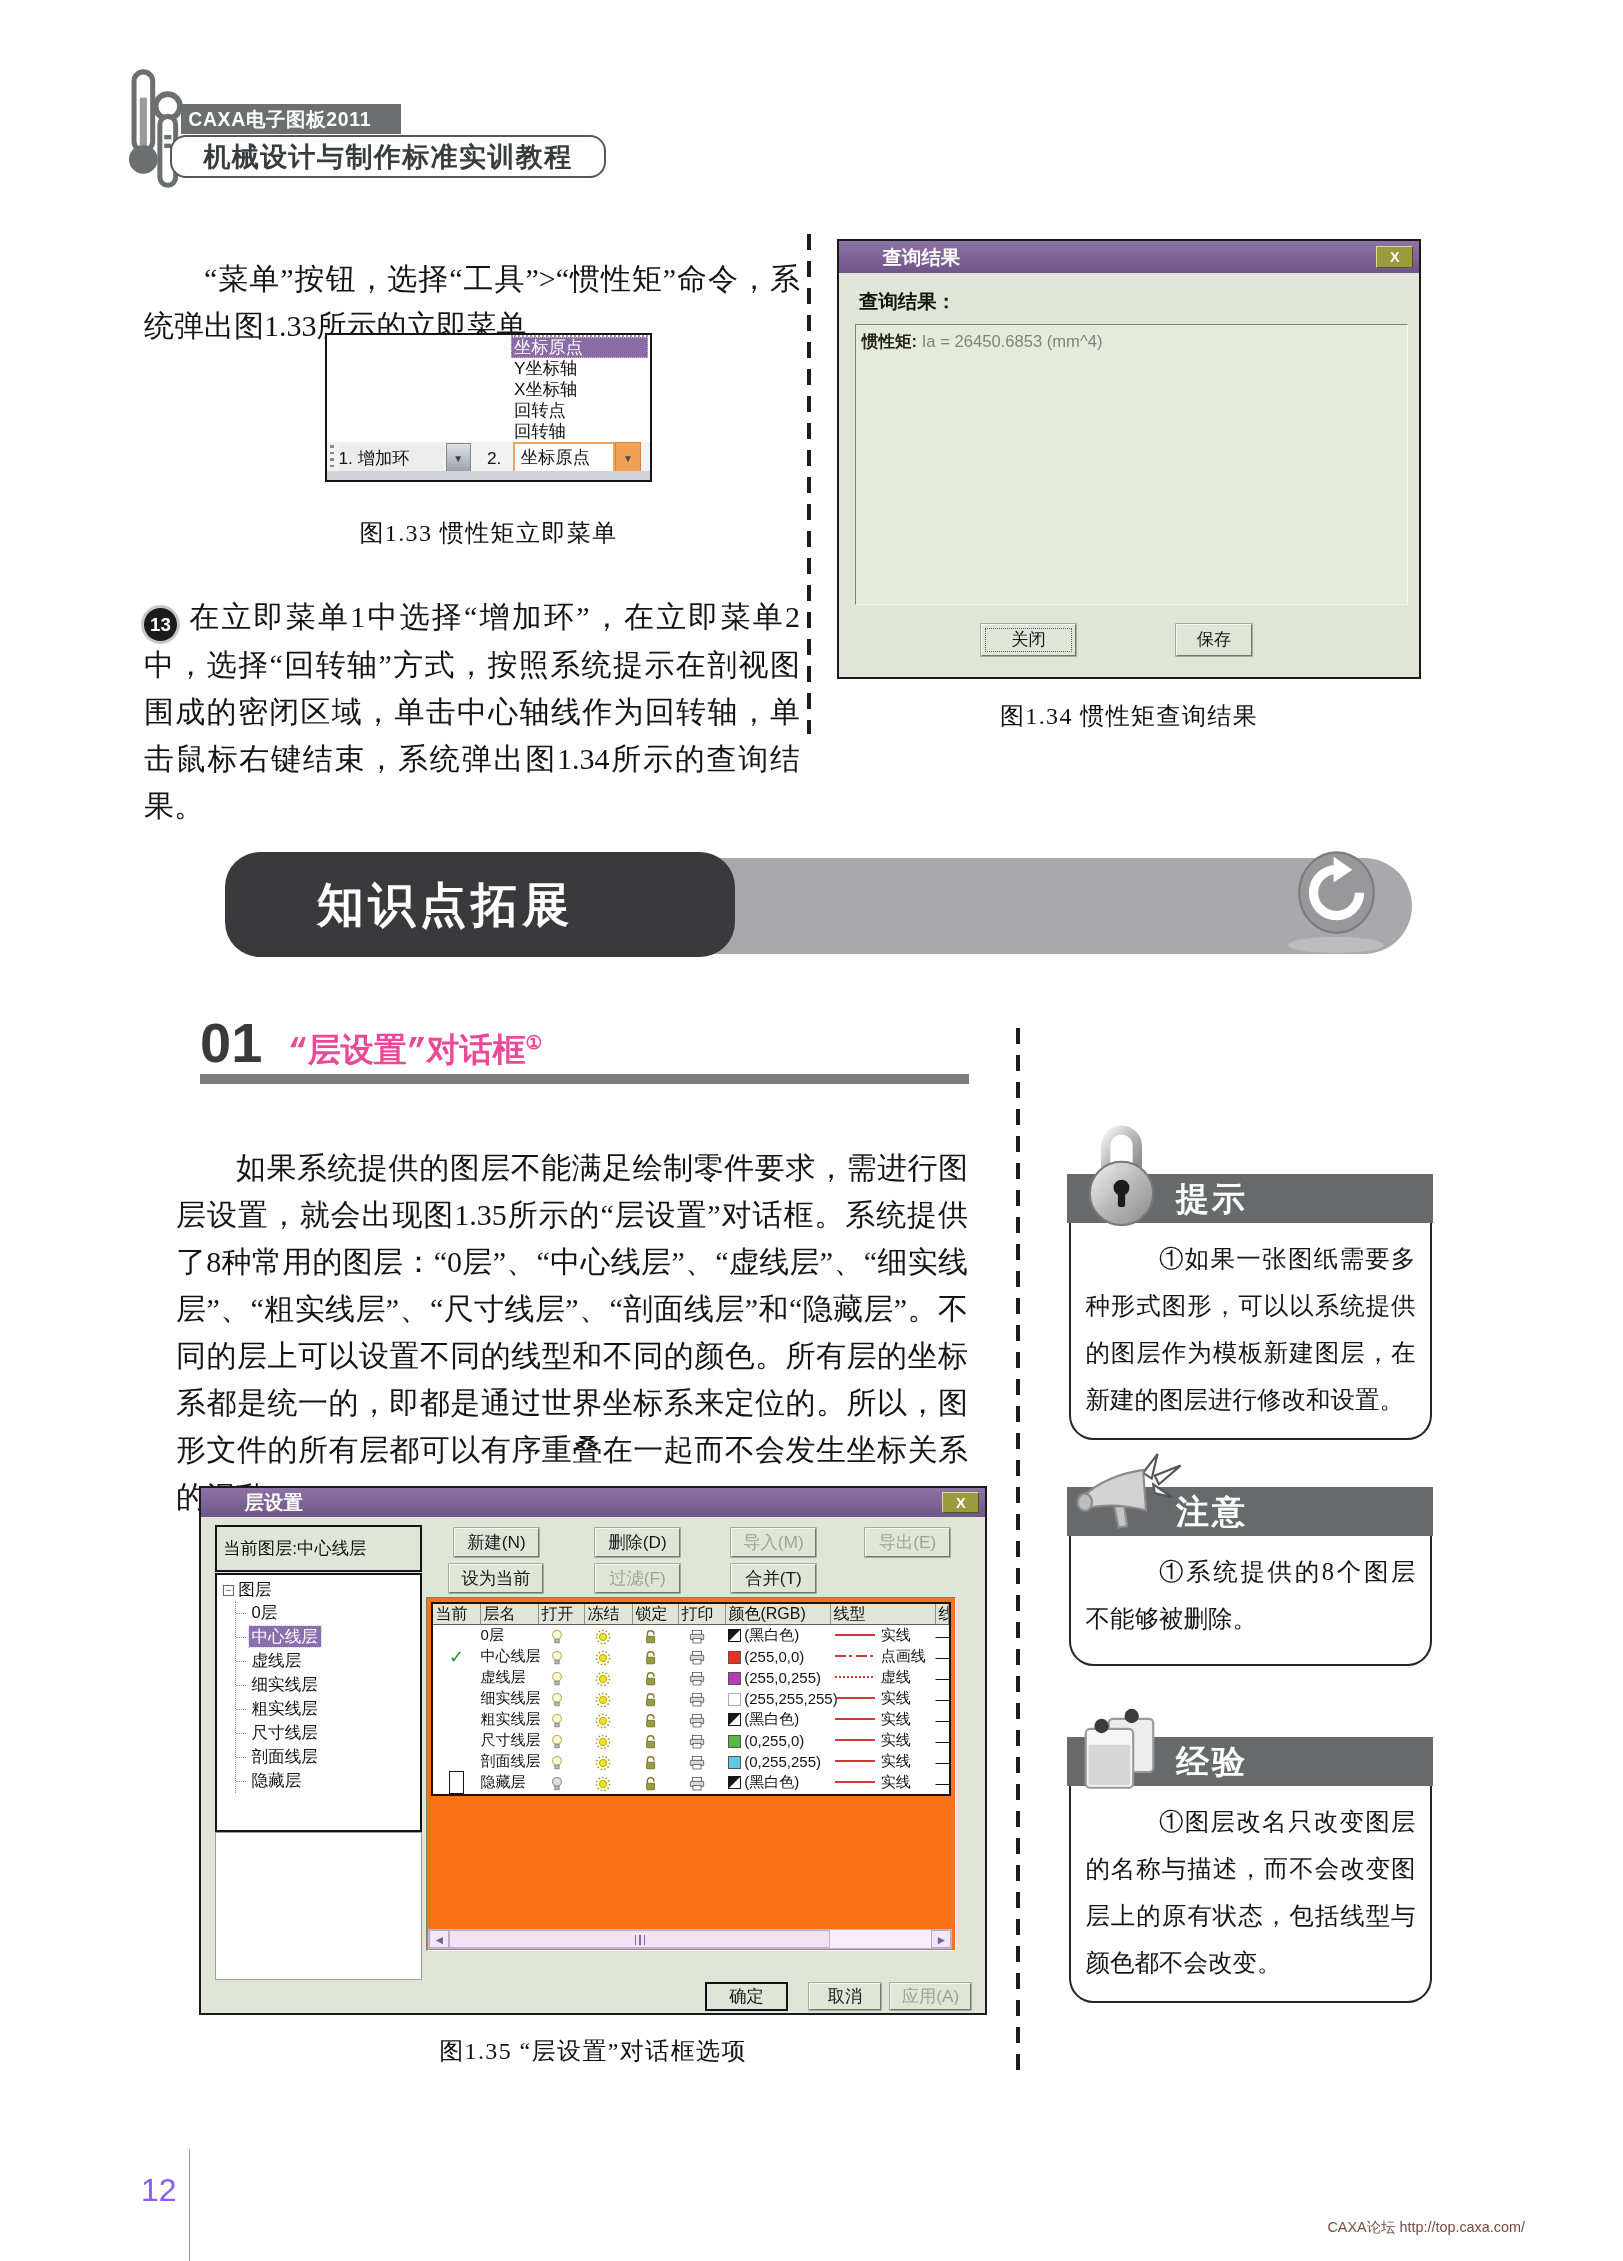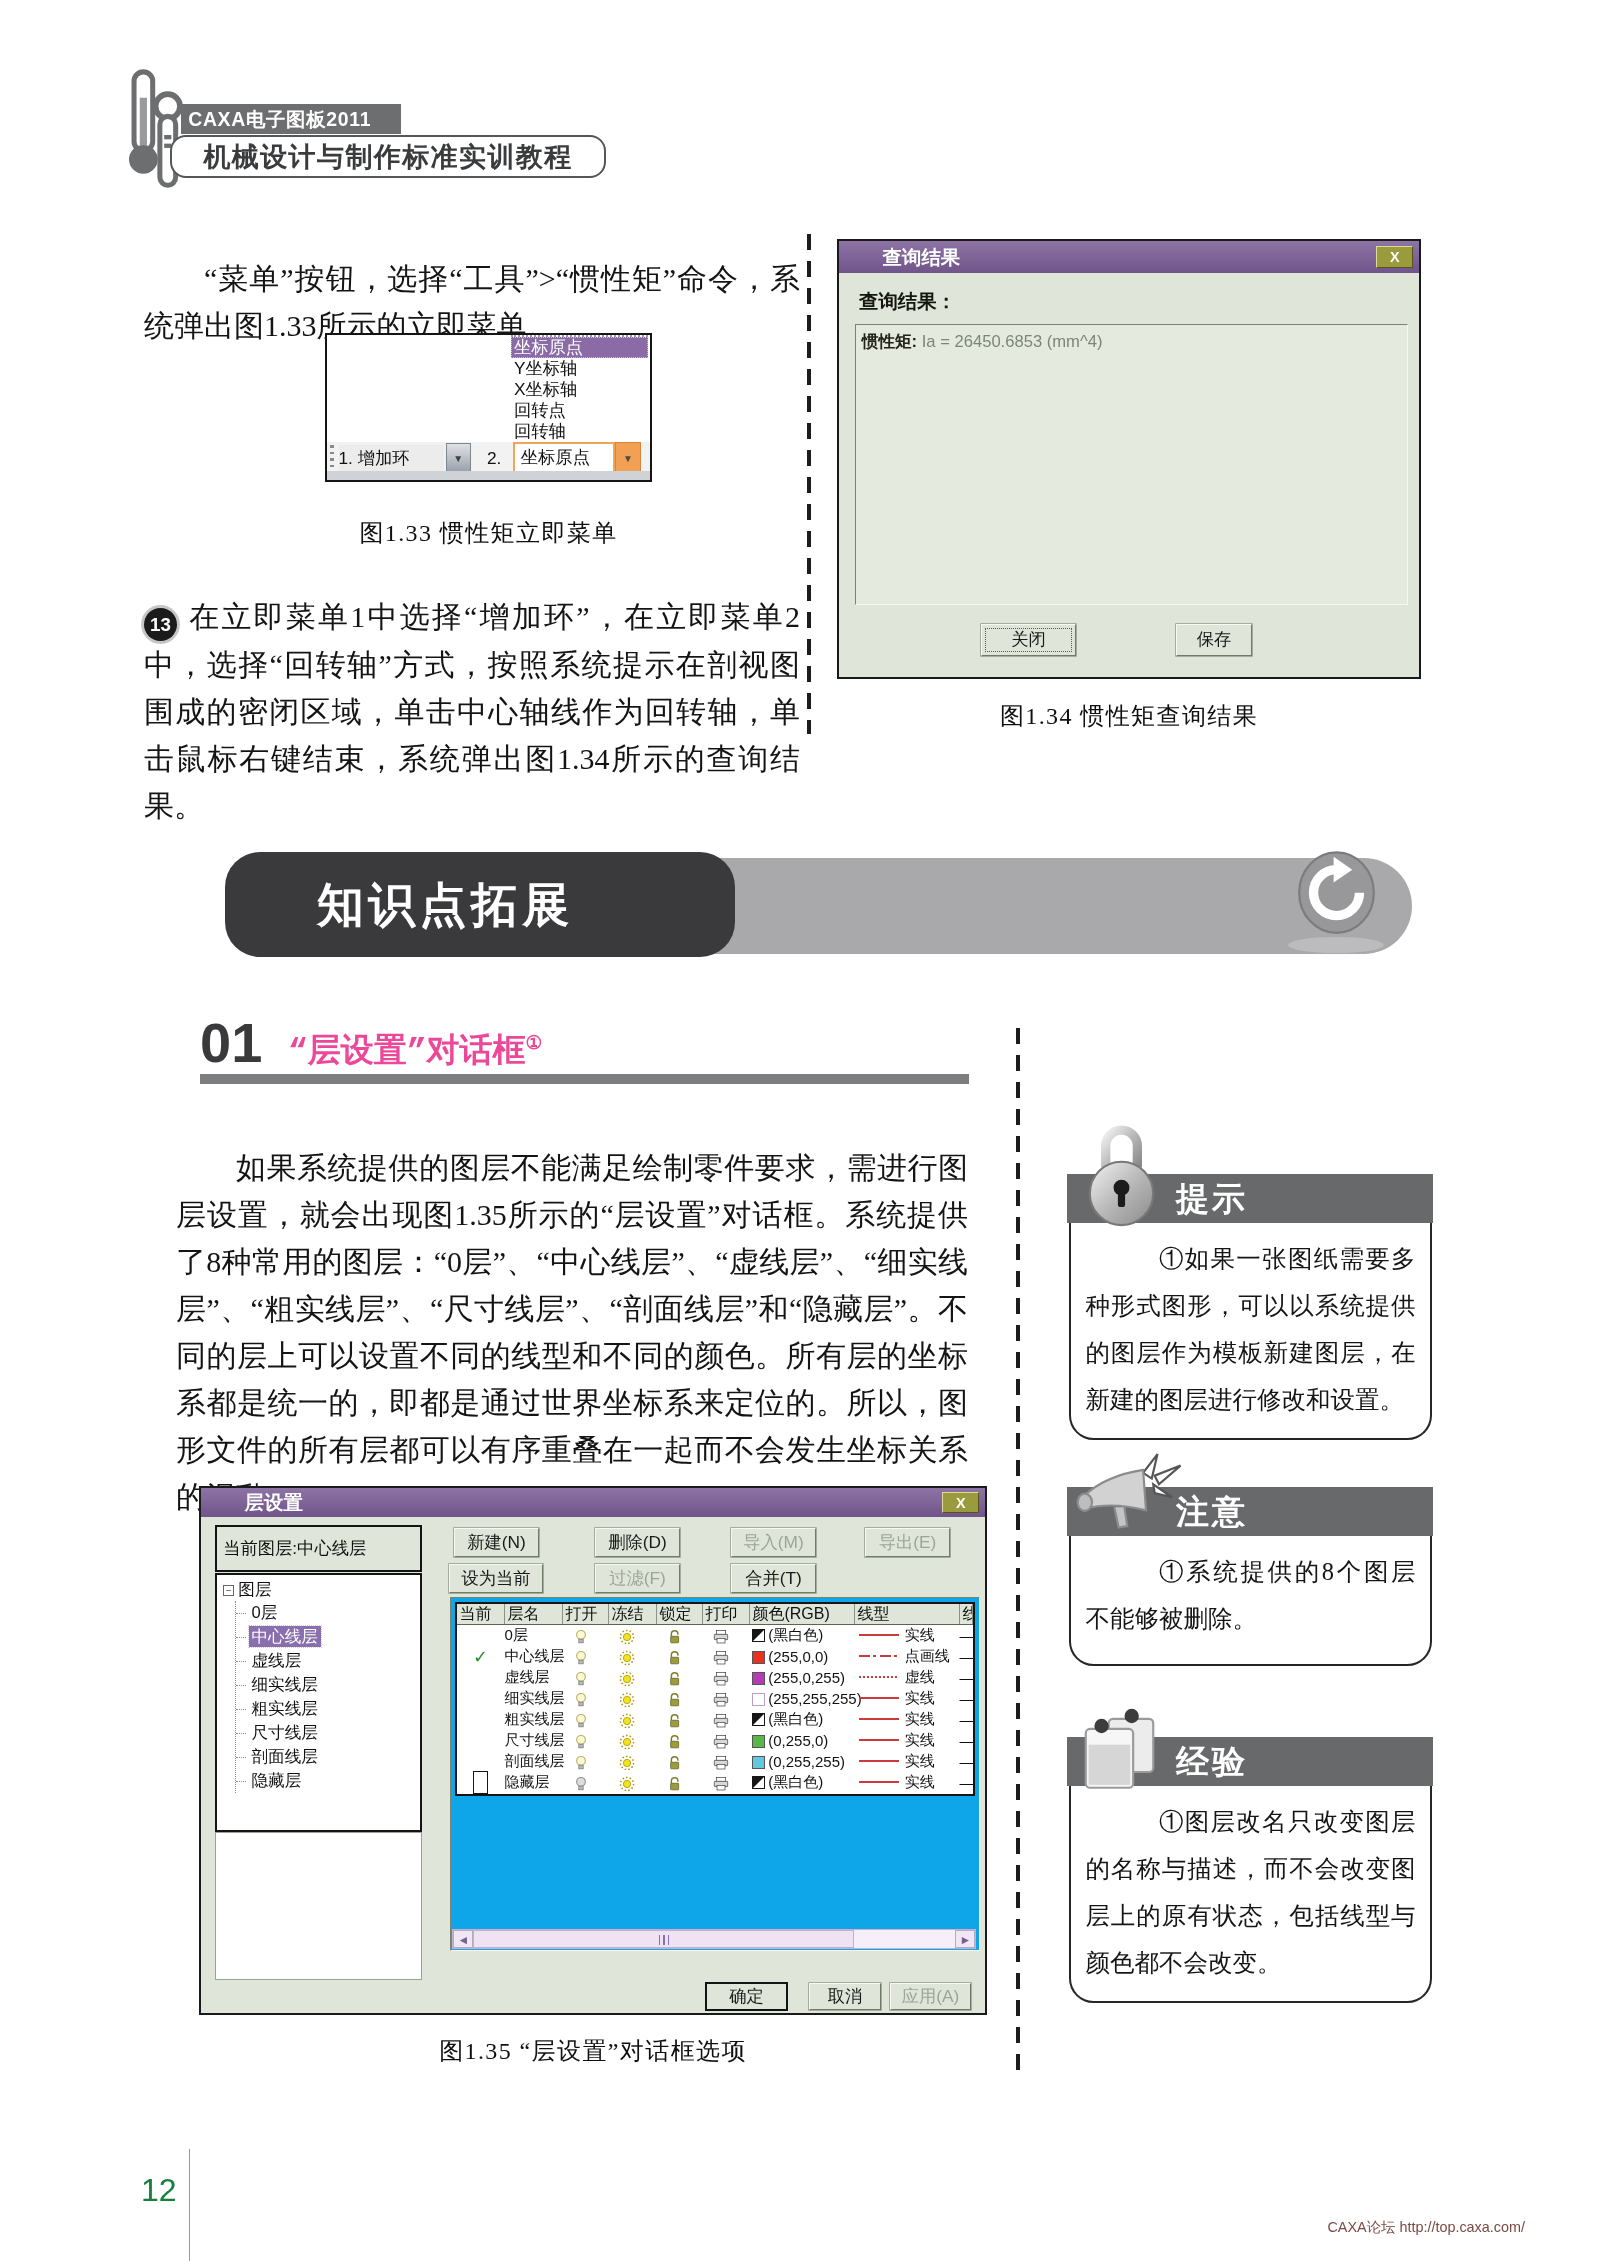--- a/index.html
+++ b/index.html
@@ -105,22 +105,22 @@
   .treebox{position:absolute;left:14.4px;top:85px;width:207px;height:259px;border:2.2px solid #141414;background:#fff;}
   .tree-root{font-size:16.6px;line-height:23px;padding:2.9px 0 0 5.8px;color:#111;}
   .minus-box{display:inline-block;width:10.8px;height:10.8px;border:0.7px solid #666;font-size:9.4px;line-height:9.4px;
              text-align:center;color:#333;margin-right:4.3px;background:#fff;vertical-align:0.7px;}
   .tree-kids{margin-left:17.3px;border-left:0.7px dotted #8a8a8a;}
   .tree-item{font-size:16.6px;height:24px;line-height:24px;color:#111;white-space:nowrap;}
   .tree-item::before{content:"";display:inline-block;width:10px;margin-right:2.9px;border-top:0.7px dotted #8a8a8a;vertical-align:4.3px;}
   .tree-item .lbl{padding:0.7px 2.9px;}
   .tree-item.sel .lbl{background:#8a6fae;color:#fff;outline:0.7px dotted #d9c9e8;}
   .whitepanel{position:absolute;left:14.4px;top:344px;width:207px;height:148px;background:#fff;border:0.7px solid #9aa392;}
-  .gridpanel{position:absolute;left:225px;top:109px;width:530px;height:354px;background:#0ea5e9;
-             border:1.4px solid;border-color:#79846f #f4f8ef #f4f8ef #79846f;margin-left:24px;}
+  .gridpanel{position:absolute;left:225px;top:109px;width:530px;height:354px;background:#f97316;
+             border:1.4px solid;border-color:#79846f #f4f8ef #f4f8ef #79846f;}
   .tablebox{position:absolute;left:3.6px;top:3.6px;width:520px;height:194px;border:2.2px solid #141414;background:#fff;overflow:hidden;}
   .thead{display:flex;height:21.6px;background:#dfe6d9;border-bottom:1.4px solid #5a6354;}
   .hc{font-size:16px;line-height:20px;padding-left:2.9px;border-right:0.7px solid #8a9482;color:#111;
       overflow:hidden;white-space:nowrap;flex:none;box-sizing:border-box;}
   .trow{display:flex;height:21px;align-items:center;}
   .tc{flex:none;box-sizing:border-box;overflow:visible;white-space:nowrap;font-size:15px;color:#111;}
   .c-cur{text-align:center;}
   .check{color:#2a8f2a;font-weight:bold;font-size:18px;font-family:"DejaVu Sans",sans-serif;}
   .curbox2{display:inline-block;width:14.4px;height:23px;background:#fff;border:1.4px solid #141414;vertical-align:-5.8px;}
   .c-ic svg{width:16px;height:16px;vertical-align:middle;margin-left:10px;}
@@ -163,21 +163,21 @@
   .tip-body{left:1069px;top:1223px;width:363px;height:217px;}
   .tip-ic{left:1084px;top:1120px;width:75px;height:108px;}
   .note-bar{left:1067px;top:1487px;width:366px;}
   .note-body{left:1069px;top:1536px;width:363px;height:130px;}
   .note-ic{left:1074px;top:1441px;width:108px;height:101px;}
   .exp-bar{left:1067px;top:1737px;width:366px;}
   .exp-body{left:1069px;top:1786px;width:363px;height:217px;}
   .exp-ic{left:1080px;top:1703px;width:79px;height:92px;}
 
   
-  .pgnum{left:141px;top:2172px;font-size:32px;color:#15803d;font-family:"Liberation Sans",sans-serif;}
+  .pgnum{left:141px;top:2172px;font-size:32px;color:#8b5cf6;font-family:"Liberation Sans",sans-serif;}
   .pgline{left:189px;top:2149px;width:1.4px;height:112px;background:#9a9a9a;}
   .site{left:1223px;top:2218px;width:302px;text-align:right;font-size:14.4px;color:#7a4a42;
         font-family:"Liberation Sans",sans-serif;}
 </style>
 </head>
 <body>
 
 <div class="page" data-interactable="false">
 
   <svg class="abs hdr-logo" data-interactable="false" viewBox="0 0 80 170">

